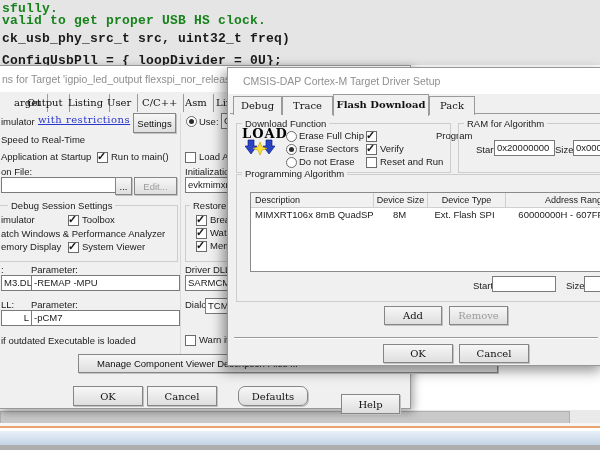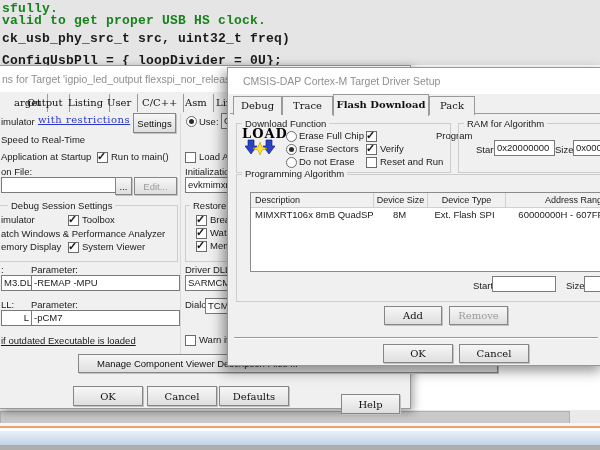--- a/index.html
+++ b/index.html
@@ -160,29 +160,29 @@
     <span class="lbl" style="left:1px;top:233px;">LL:</span>
     <span class="lbl" style="left:31px;top:233px;">Parameter:</span>
     <div class="input rt" style="left:1px;top:244px;width:25px;">L</div>
     <div class="input" style="left:31px;top:244px;width:143px;">-pCM7</div>
 
     <span class="lbl" style="left:185px;top:198px;">Driver DLL:</span>
     <div class="input" style="left:185px;top:209px;width:55px;">SARMCM3</div>
     <span class="lbl" style="left:185px;top:233px;">Dialog DLL</span>
     <div class="input" style="left:185px;top:232px;width:55px;margin-left:20px;">TCM.DLL</div>
 
-    <span class="lbl" style="left:1px;top:269px;text-decoration:underline;">if outdated Executable is loaded</span>
+    <span class="lbl" style="left:1px;top:269px;">if outdated Executable is loaded</span>
     <span class="cb" style="left:185px;top:269px;"></span>
     <span class="lbl" style="left:199px;top:268px;">Warn if</span>
 
     <div class="btn sans" style="left:78px;top:288px;width:400px;height:17px;justify-content:flex-start;padding-left:18px;">Manage Component Viewer Description Files ...</div>
 
     <div class="btn" style="left:73px;top:320px;width:68px;height:18px;">OK</div>
     <div class="btn" style="left:147px;top:320px;width:68px;height:18px;">Cancel</div>
-    <div class="btn" style="left:219px;top:320px;width:68px;height:18px;">Defaults</div>
+    <div class="btn" style="left:238px;top:320px;width:68px;height:18px;border-radius:7px;">Defaults</div>
     <div class="btn" style="left:341px;top:320px;width:57px;height:18px;margin-top:8px;">Help</div>
   </div>
 
   <div class="dlg" style="left:227px;top:67px;width:376px;height:297px;z-index:4;box-shadow:-4px 5px 12px rgba(0,0,0,.42);">
     <div class="titlebar">
       <span class="title-text" style="left:15px;">CMSIS-DAP Cortex-M Target Driver Setup</span>
     </div>
 
     <div class="tabline" style="left:2px;right:2px;top:45px;"></div>
     <div class="ctab tabfont" style="left:5px;width:47px;">Debug</div>

